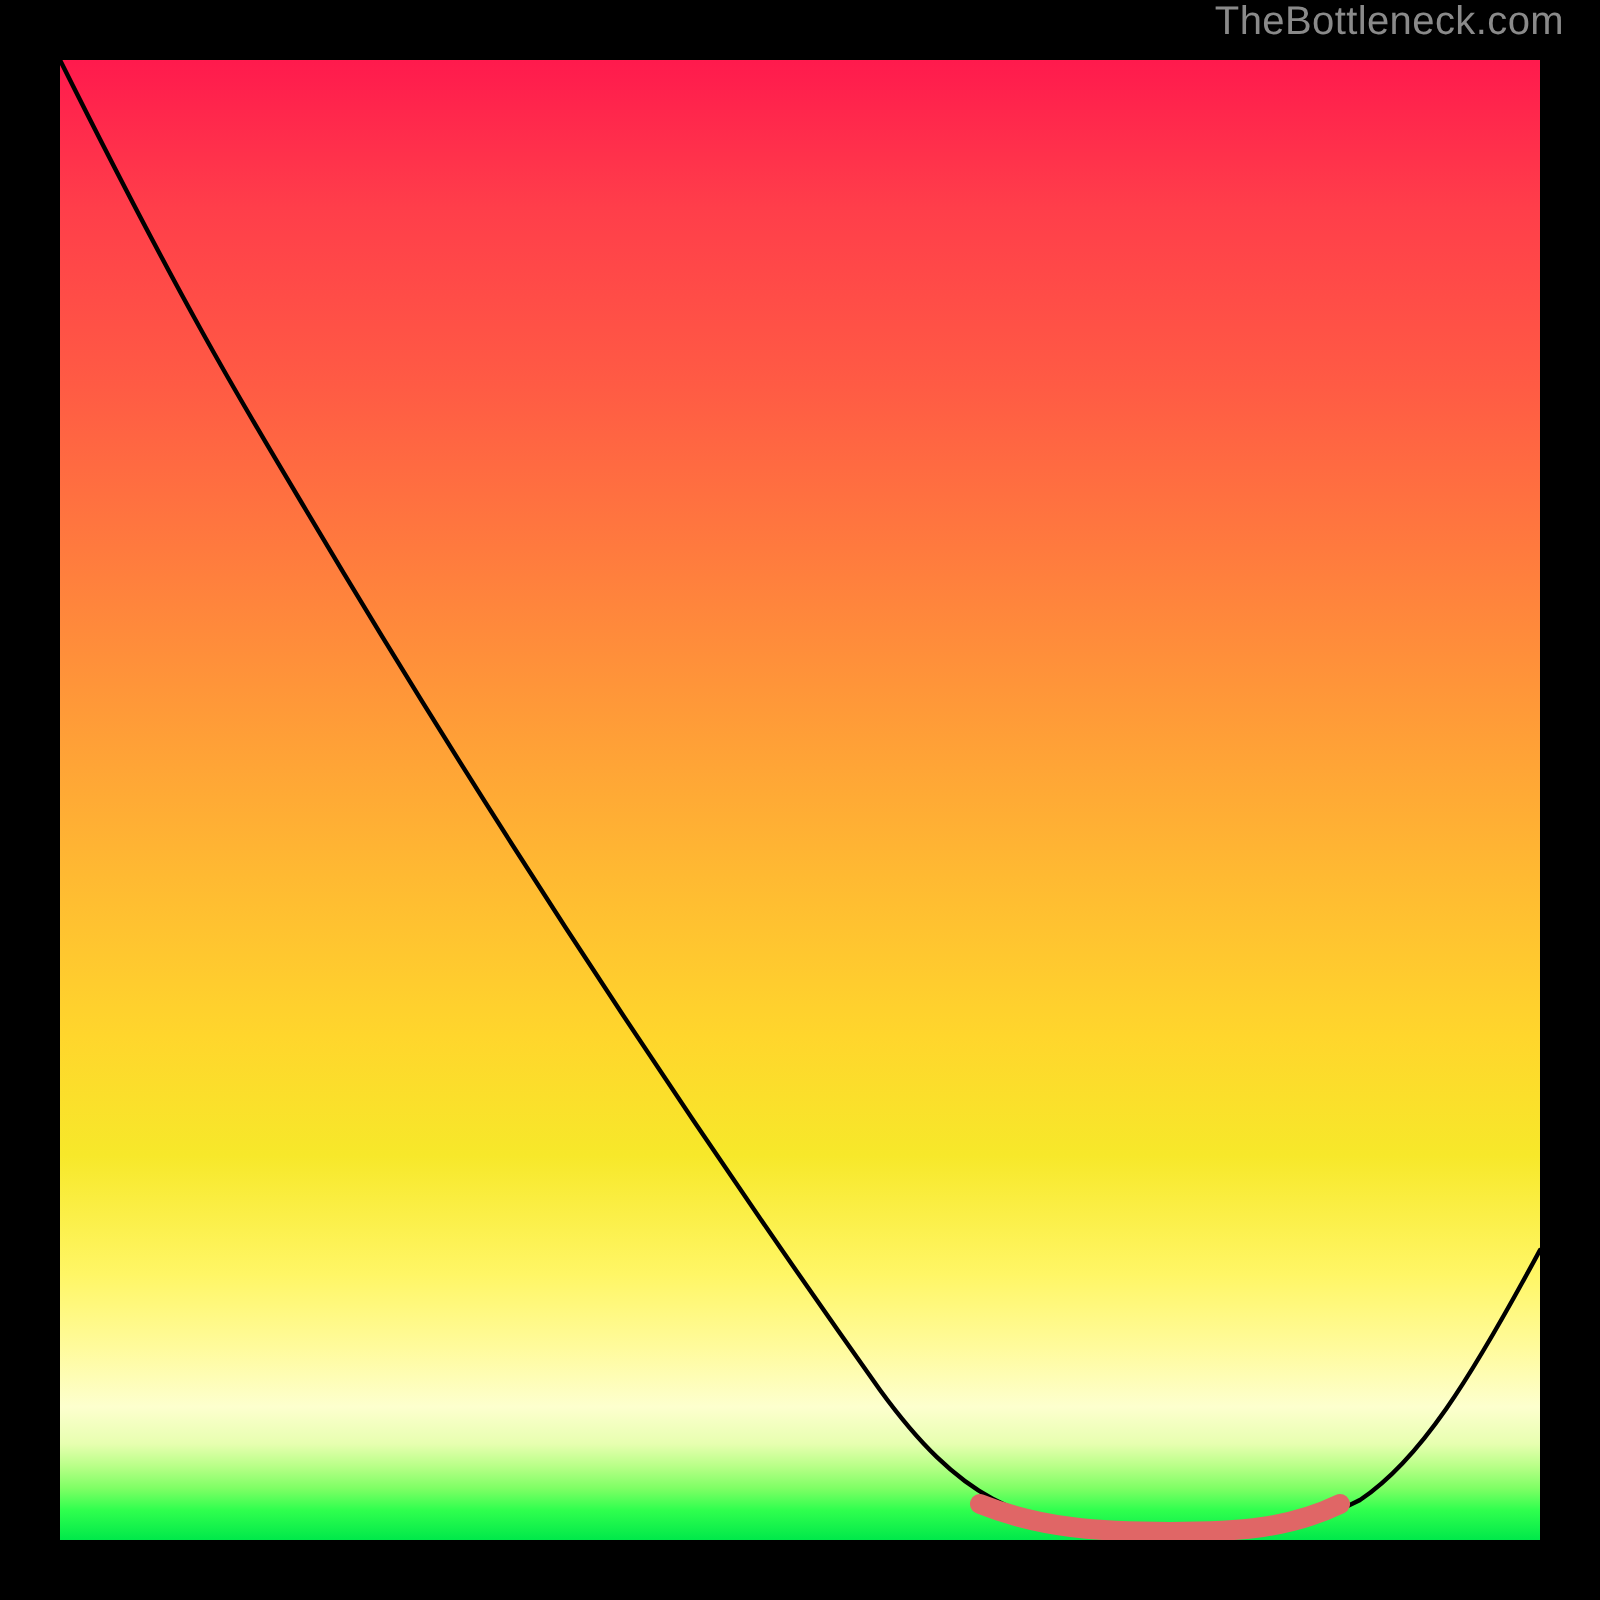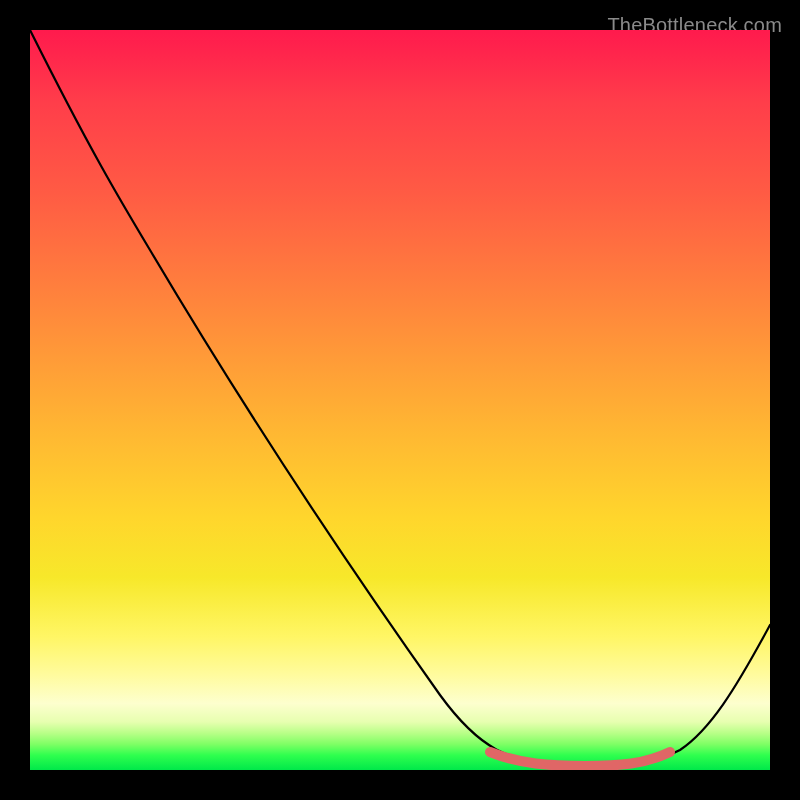--- a/index.html
+++ b/index.html
@@ -1,20 +1,20 @@
 <!DOCTYPE html>
 <html><head>
 <meta charset="utf-8">
 <style>
   * { margin: 0; padding: 0; box-sizing: border-box; }
   html, body { width: 800px; height: 800px; background: #000; overflow: hidden; }
   .wrapper { position: relative; width: 800px; height: 800px; background: #000; }
   .attribution {
     position: absolute;
-    top: 14px;
+    top: 0;
     right: 18px;
     font-family: Arial, Helvetica, sans-serif;
     font-size: 20px;
     color: #8a8a8a;
     font-weight: 400;
     letter-spacing: 0.2px;
   }
   .plot-area {
     position: absolute;
     left: 30px;

